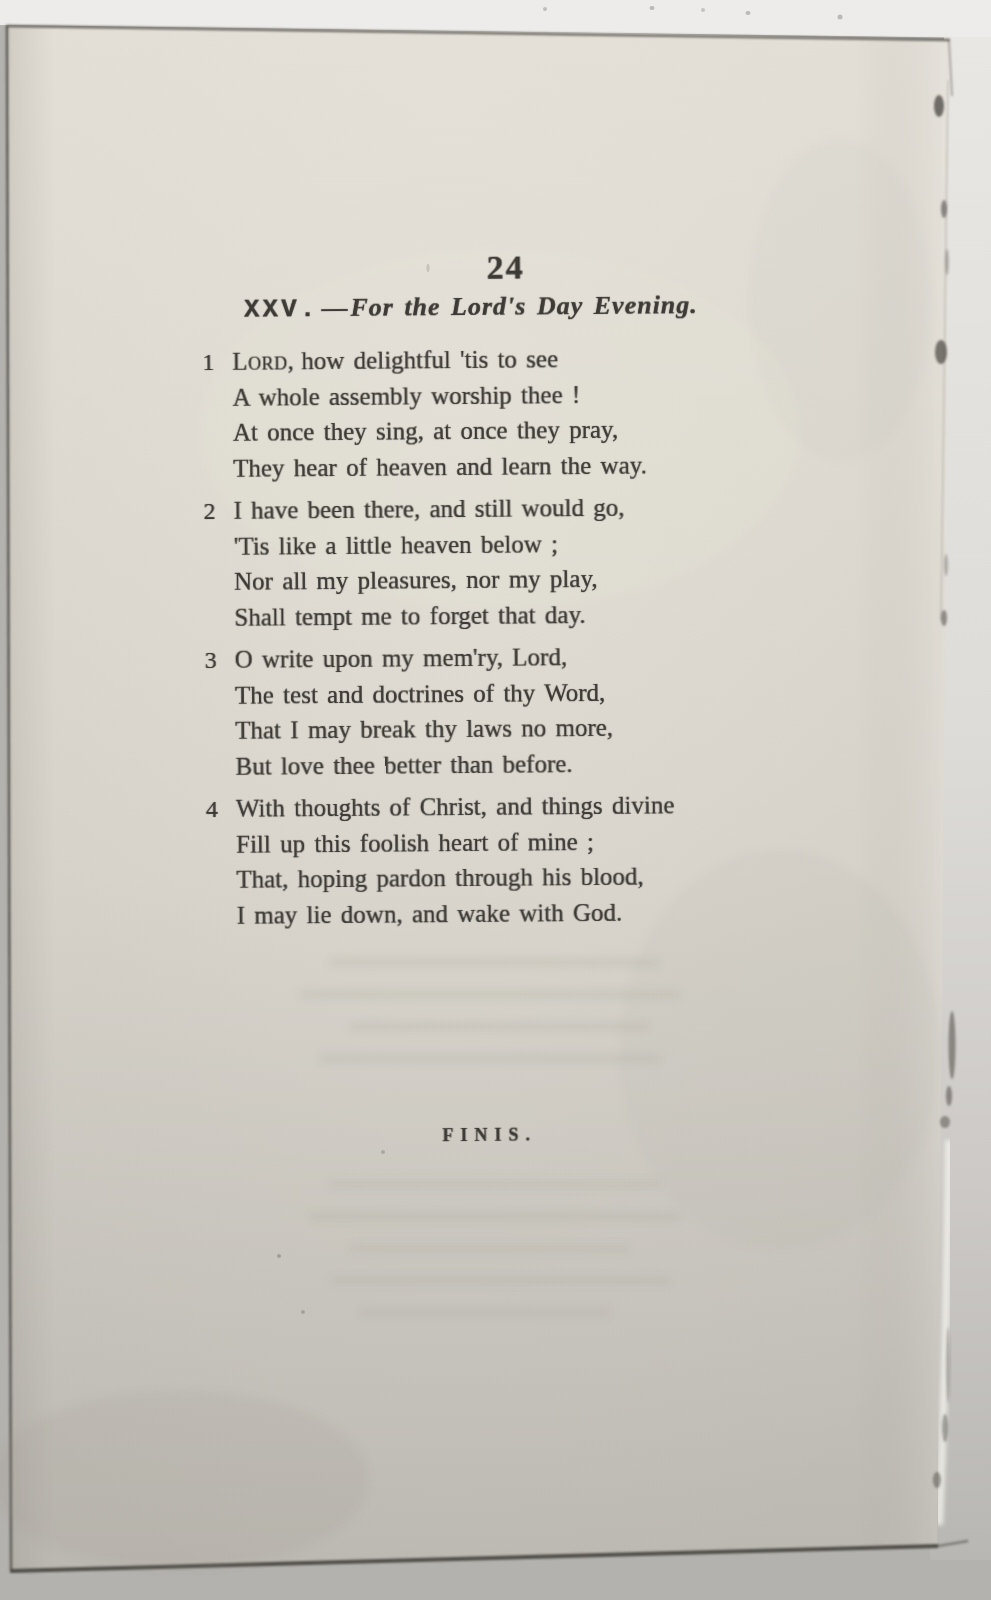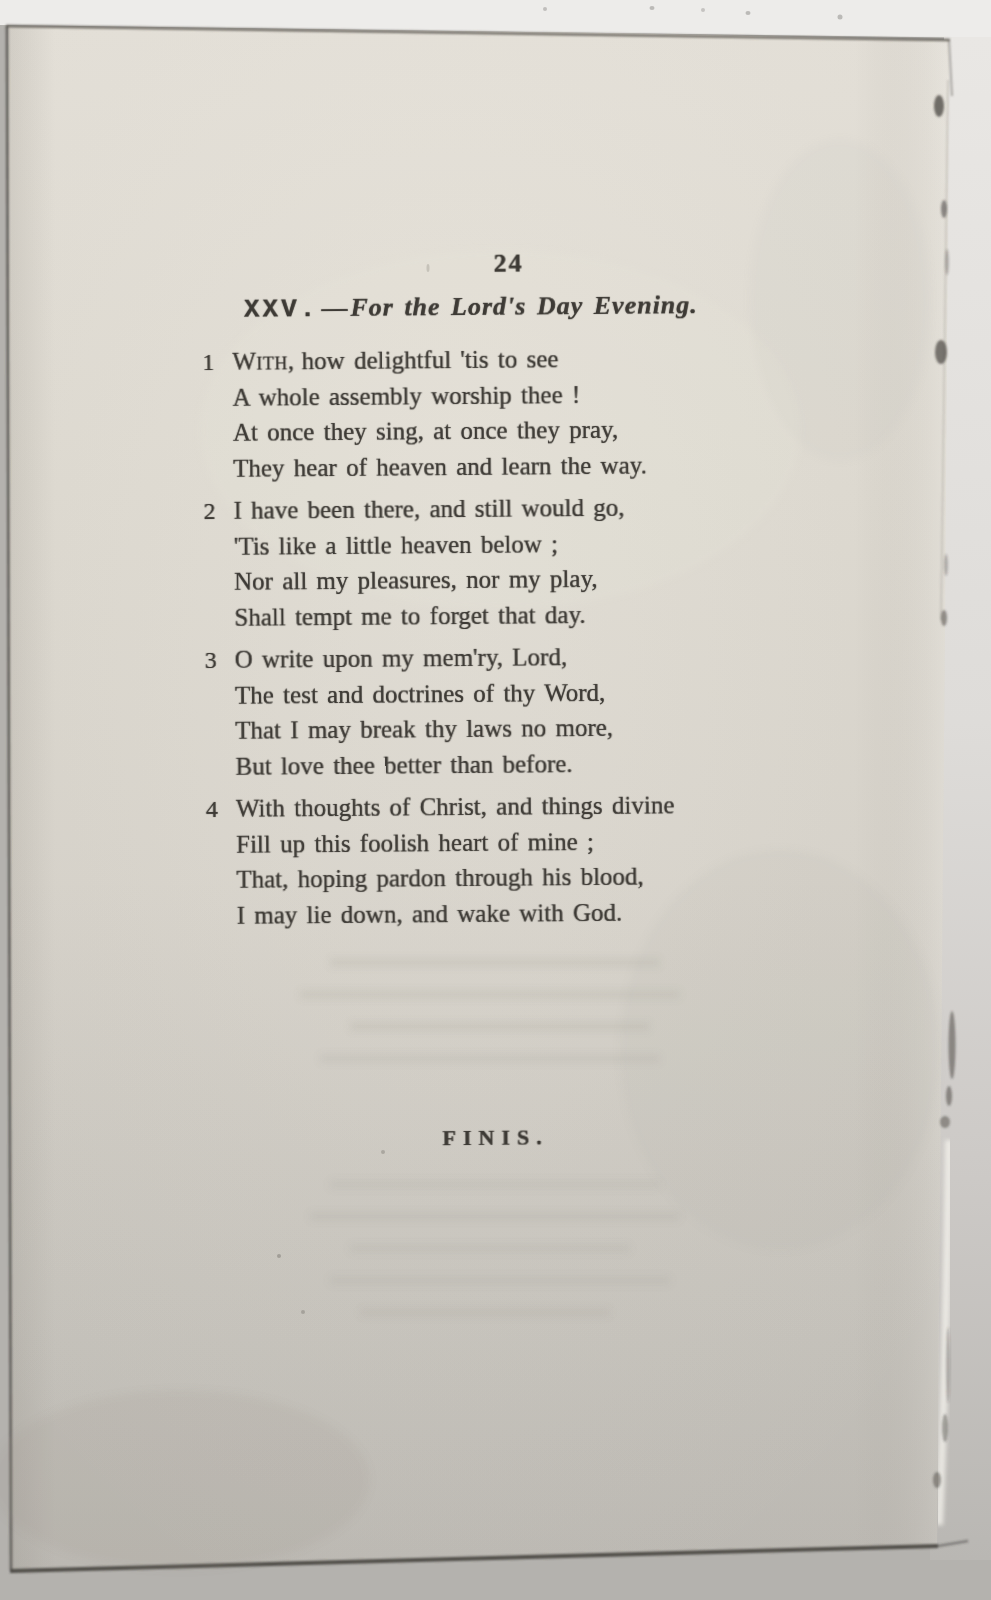--- a/index.html
+++ b/index.html
@@ -10,41 +10,41 @@
   .stage svg{position:absolute;left:0;top:0;z-index:0;}
   .text-layer{
     position:absolute;left:0;top:0;width:991px;height:1600px;z-index:2;
     color:#3d3a35;
     transform:rotate(-0.45deg);
     transform-origin:210px 320px;
     filter:blur(0.3px);
     text-shadow:0 0 1px rgba(61,58,53,.8), 0.3px 0.3px 0 rgba(61,58,53,.35);
   }
   .page-number{
-    position:absolute;left:456px;top:251px;width:68px;
-    text-align:right;font-size:26px;font-weight:bold;letter-spacing:2px;
+    position:absolute;left:472px;top:251px;width:68px;
+    text-align:center;font-size:34px;font-weight:bold;letter-spacing:2px;
   }
   .title-line{
     position:absolute;left:244px;top:294px;white-space:nowrap;
     font-size:26px;font-weight:bold;
   }
   .hymn-num{letter-spacing:3px;font-family:Liberation Mono, monospace;}
   .title-sep{padding:0 3px;}
   .hymn-title{font-style:italic;letter-spacing:1px;word-spacing:3px;}
   .verses{
     position:absolute;left:232px;top:344px;
     font-size:25px;line-height:35.5px;word-spacing:3px;
   }
   .verse{position:relative;margin-bottom:7px;}
   .vnum{position:absolute;left:-30px;top:1px;font-size:24px;}
   .vline{white-space:nowrap;}
   .lead{font-variant:small-caps;margin-right:.28em;letter-spacing:.5px;}
   .finis{
     position:absolute;left:436px;top:1127px;
-    font-size:22px;font-weight:bold;letter-spacing:7px;white-space:nowrap;
+    font-size:18px;font-weight:bold;letter-spacing:7px;white-space:nowrap;
   }
 </style>
 </head>
 <body>
 
 <div class="stage">
 
   <svg width="991" height="1600" viewBox="0 0 991 1600">
     <defs>
       <linearGradient id="pageGrad" x1="0" y1="0" x2="0" y2="1">
@@ -164,21 +164,21 @@
 
     <div class="title-line">
       <span class="hymn-num">XXV.</span><span class="title-sep">—</span><span class="hymn-title">For the Lord's Day Evening.</span>
     </div>
 
     <div class="verses">
 
       <div class="verse">
         <span class="vnum">1</span>
         <div class="vline">
-          <span class="lead">With,</span><span>how delightful 'tis to see</span>
+          <span class="lead">Lord,</span><span>how delightful 'tis to see</span>
         </div>
         <div class="vline">A whole assembly worship thee !</div>
         <div class="vline">At once they sing, at once they pray,</div>
         <div class="vline">They hear of heaven and learn the way.</div>
       </div>
 
       <div class="verse">
         <span class="vnum">2</span>
         <div class="vline">I have been there, and still would go,</div>
         <div class="vline">'Tis like a little heaven below ;</div>

